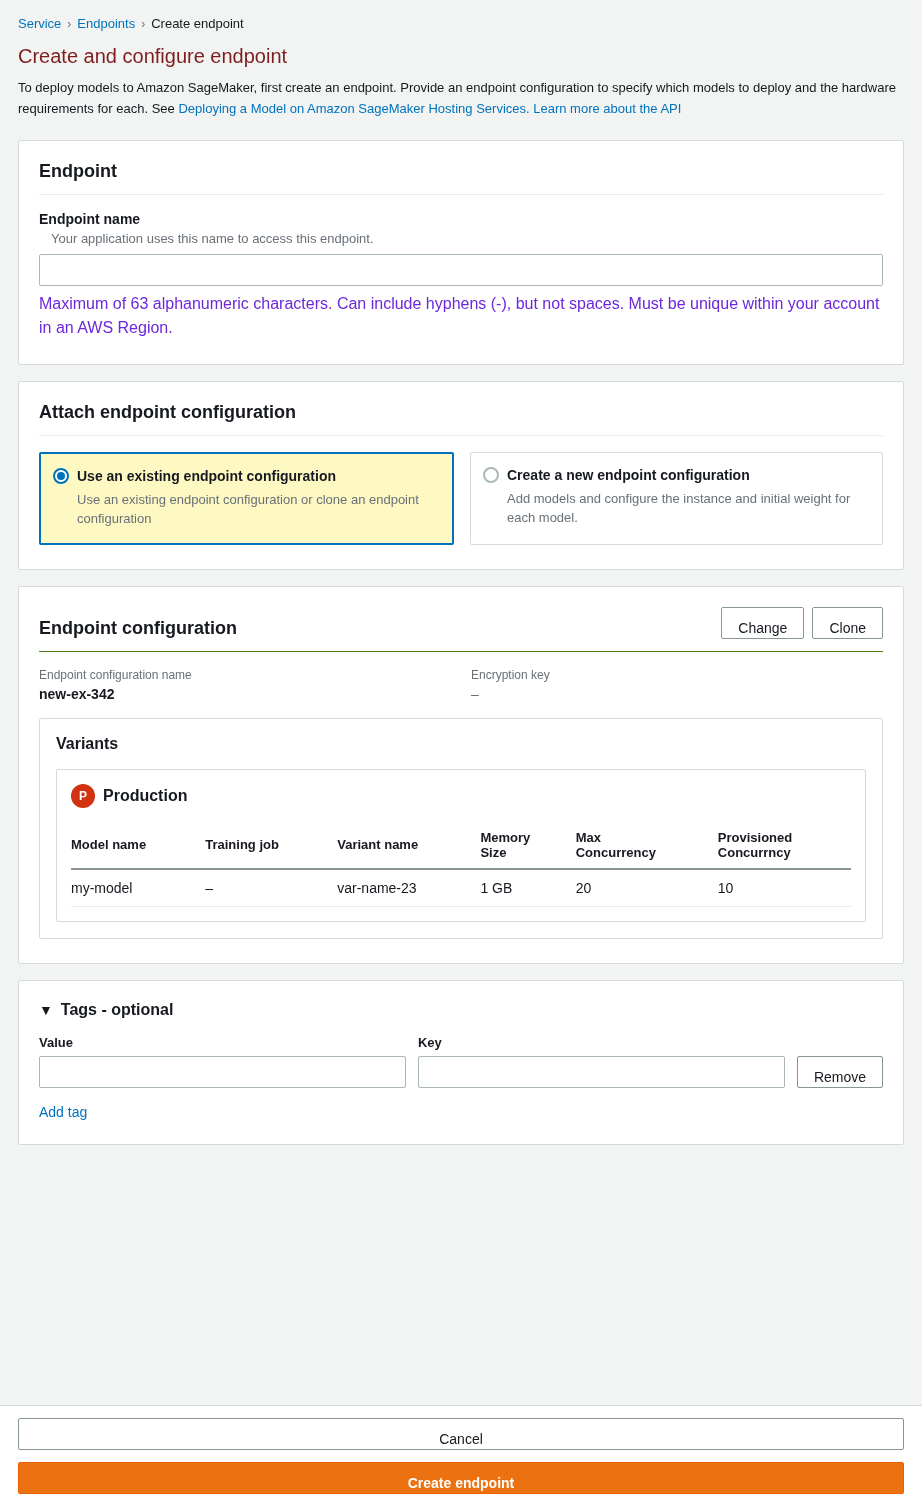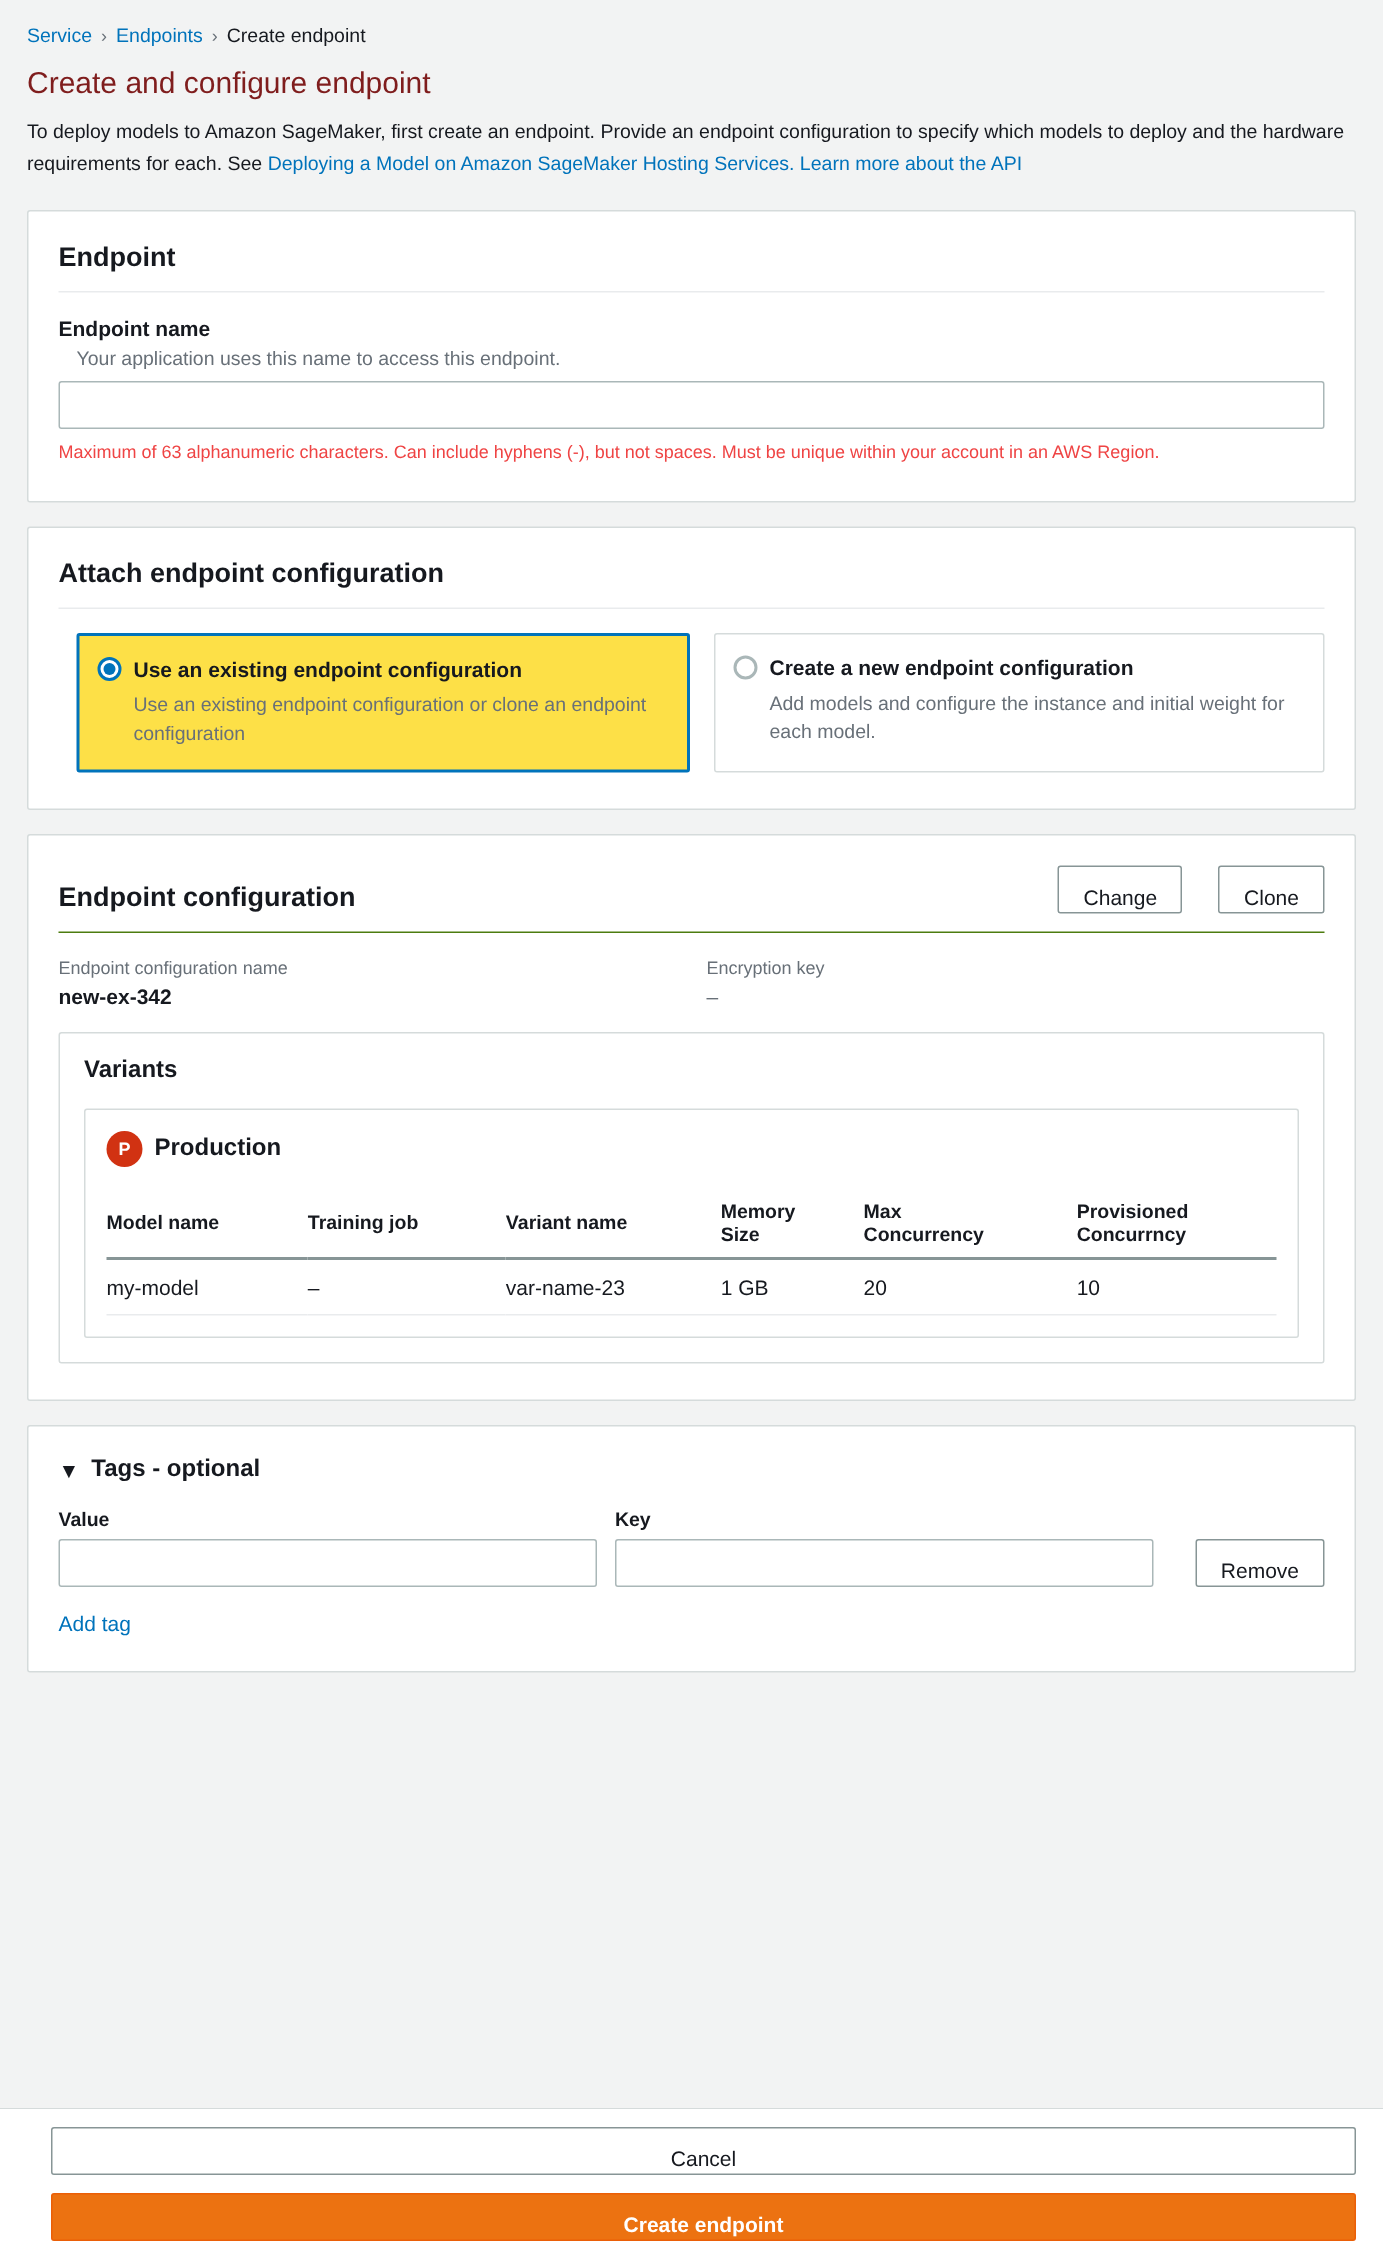--- a/index.html
+++ b/index.html
@@ -88,43 +88,42 @@
       width: 100%;
       height: 32px;
       border: 1px solid #aab7b8;
       border-radius: 2px;
       padding: 4px 8px;
       font-size: 14px;
       outline: none;
       background: #fff;
     }
     .field-constraint {
-      font-size: 12px;
-      color: #ef4444;
+      font-size: 16px;
+      color: #6d28d9;
       margin-top: 6px;
       line-height: 1.5;
     }
 
     
     .radio-options {
       display: flex;
       gap: 16px;
       margin-top: 4px;
     }
     .radio-option {
       flex: 1;
       border: 1px solid #d5dbdb;
       border-radius: 2px;
       padding: 14px 14px 14px 12px;
       cursor: pointer;
     }
     .radio-option.selected {
       border: 2px solid #0073bb;
-      background: #fde047;
-      margin-left: 12px;
+      background: #fef9c3;
     }
     .radio-option-header {
       display: flex;
       align-items: center;
       gap: 8px;
       margin-bottom: 6px;
     }
     .radio-circle {
       width: 16px;
       height: 16px;
@@ -179,21 +178,20 @@
       display: flex;
       gap: 8px;
     }
     .btn {
       height: 32px;
       padding: 12px 16px;
       border-radius: 2px;
       font-size: 14px;
       cursor: pointer;
       font-weight: 400;
-      margin-left: 16px;
     }
     .btn-secondary {
       background: #fff;
       border: 1px solid #879596;
       color: #16191f;
     }
     .btn-primary {
       background: #ec7211;
       border: 1px solid #eb5f07;
       color: #fff;

